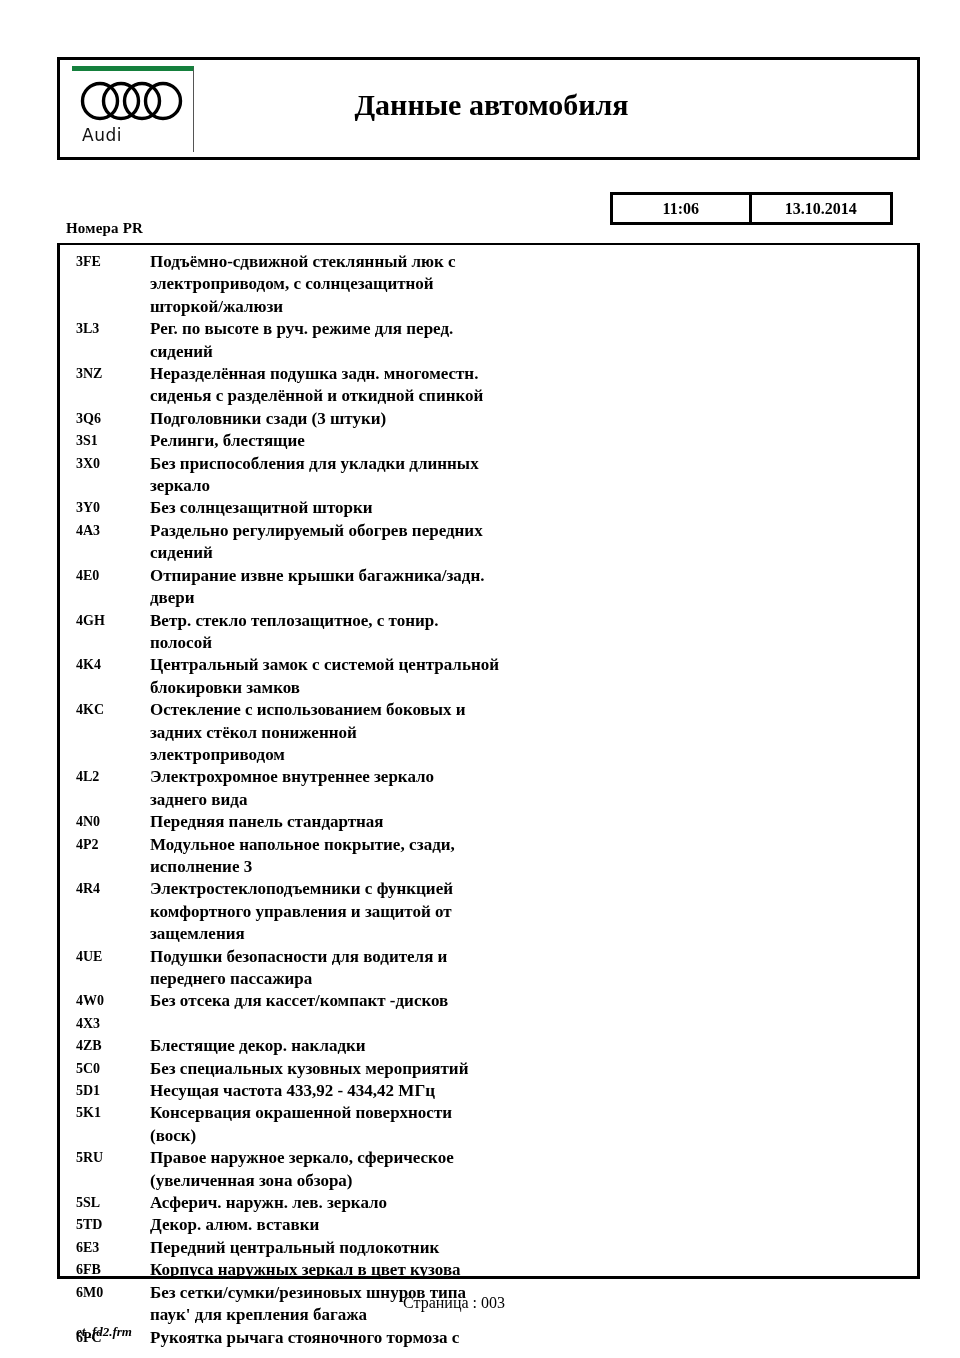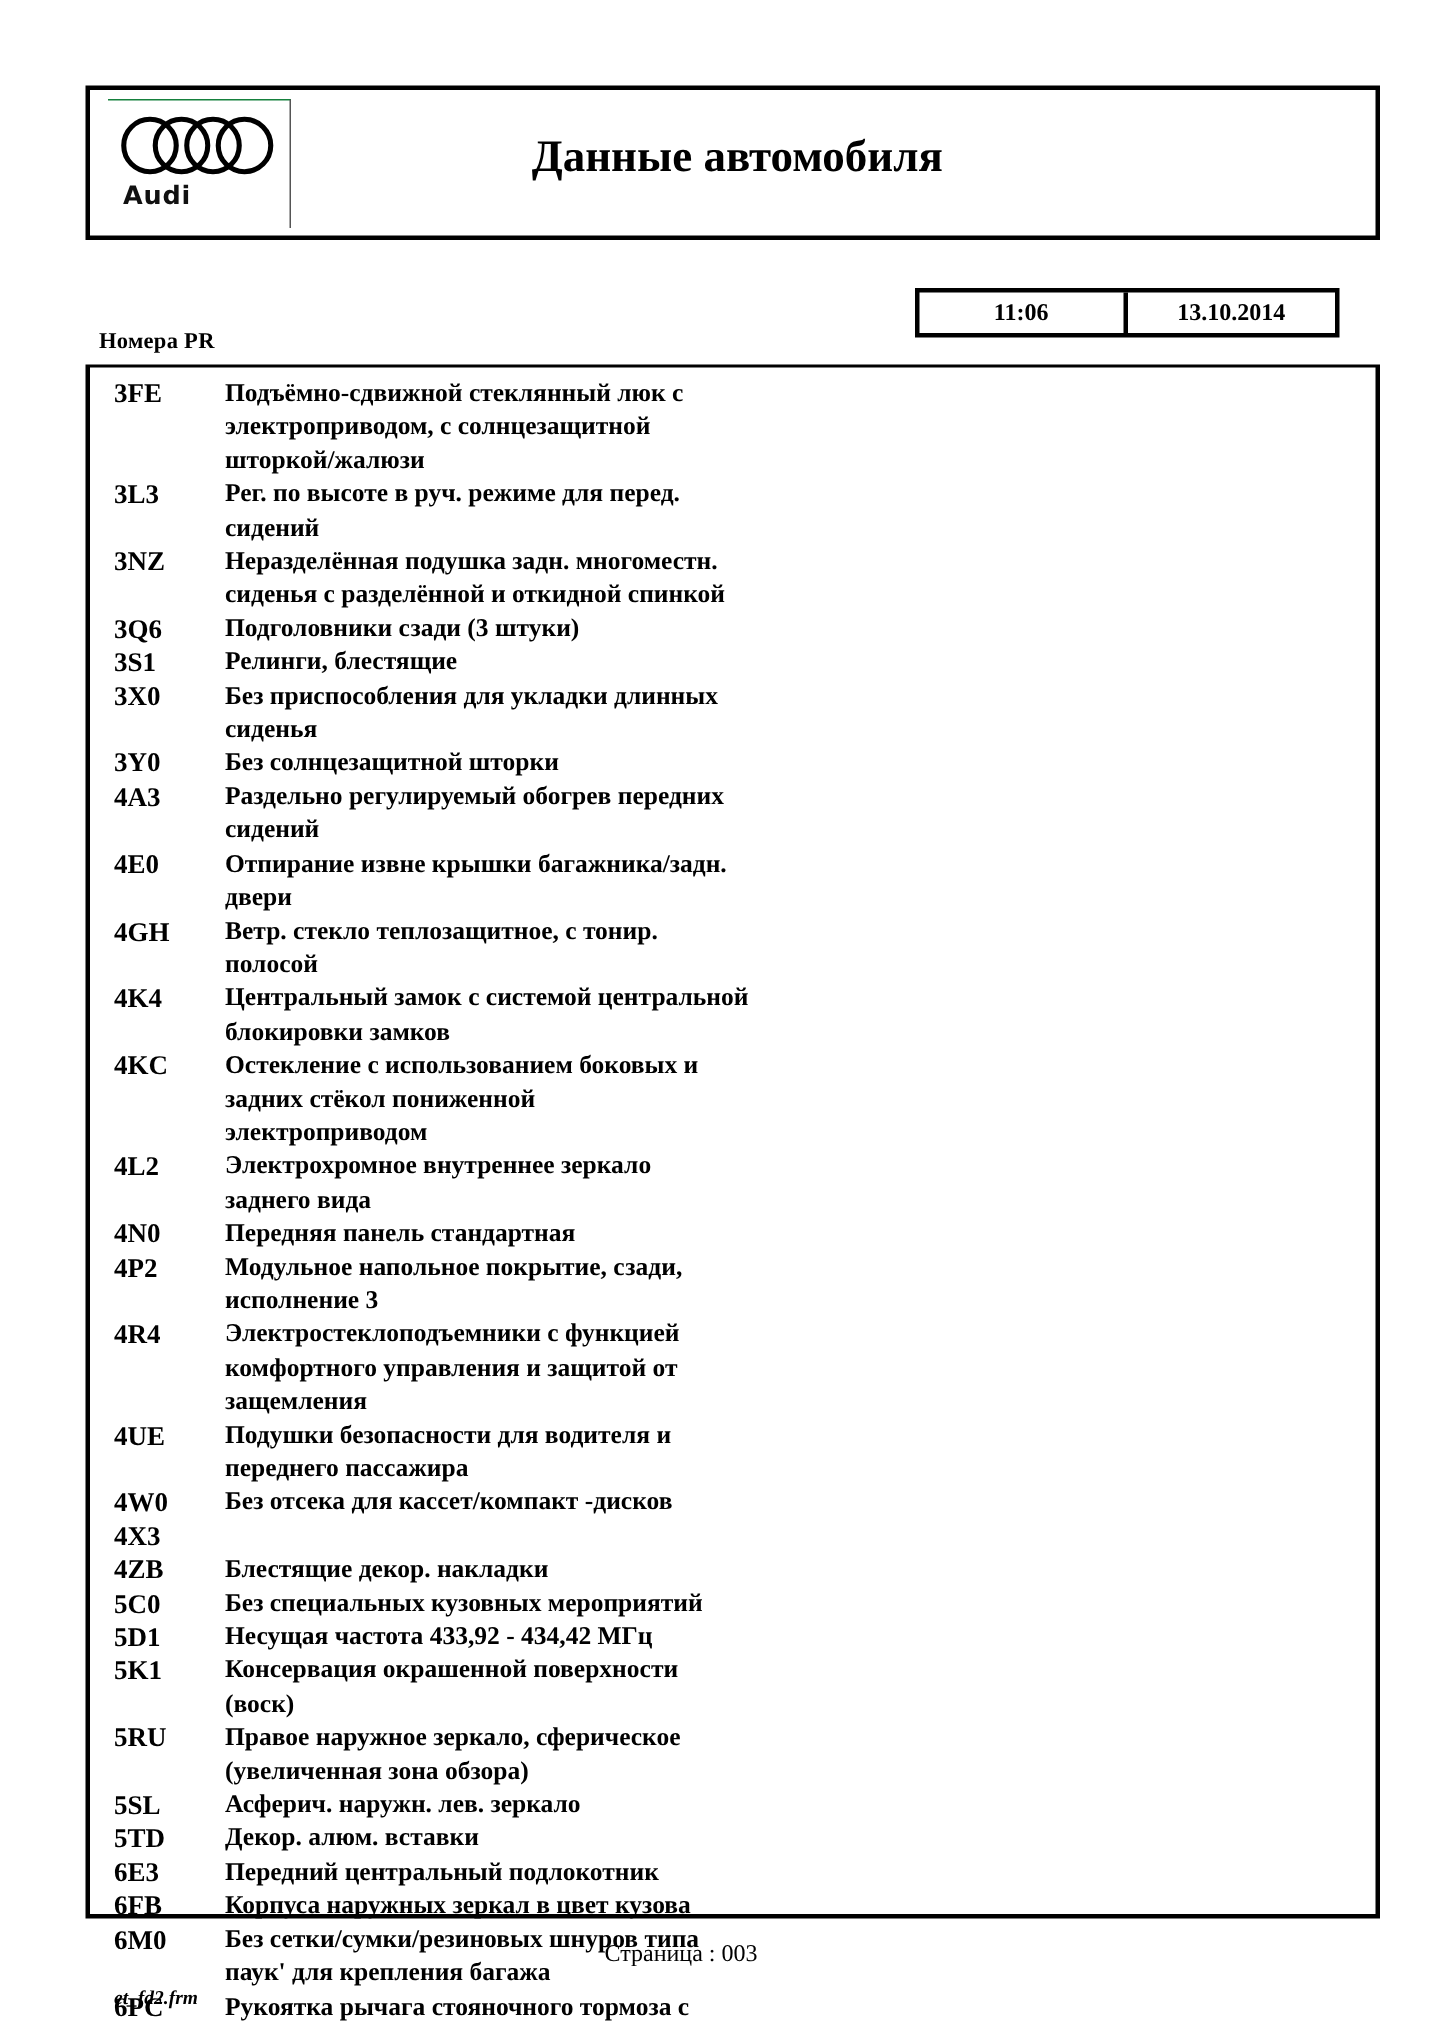--- a/index.html
+++ b/index.html
@@ -35,23 +35,22 @@
     box-sizing: border-box;
     background: #ffffff;
   }
   .logo-box {
     position: absolute;
     left: 12px;
     top: 6px;
     width: 122px;
     height: 86px;
     border-right: 1px solid #555555;
-    border-top: 1px solid #15803d;
-    box-sizing: border-box;
-    font-weight: bold;
+    border-top: 5px solid #15803d;
+    box-sizing: border-box;
   }
   .rings-wrap {
     position: absolute;
     left: 8px;
     top: 10px;
     width: 106px;
     height: 40px;
   }
   .audi-word {
     position: absolute;
@@ -123,21 +122,21 @@
   }
   .pr-row {
     display: flex;
     align-items: flex-start;
     padding: 0;
   }
   .pr-code {
     flex: 0 0 90px;
     padding-left: 16px;
     box-sizing: border-box;
-    font-size: 18px;
+    font-size: 14px;
     font-weight: bold;
     line-height: 22.4px;
     white-space: nowrap;
   }
   .pr-desc {
     flex: 1 1 auto;
     font-size: 17px;
     font-weight: bold;
     line-height: 22.4px;
     padding-right: 12px;
@@ -225,21 +224,21 @@
       <div class="pr-row">
         <div class="pr-code">3S1</div>
         <div class="pr-desc">
           <span class="ln">Релинги, блестящие</span>
         </div>
       </div>
       <div class="pr-row">
         <div class="pr-code">3X0</div>
         <div class="pr-desc">
           <span class="ln">Без приспособления для укладки длинных</span>
-          <span class="ln">сиденья</span>
+          <span class="ln">зеркало</span>
         </div>
       </div>
       <div class="pr-row">
         <div class="pr-code">3Y0</div>
         <div class="pr-desc">
           <span class="ln">Без солнцезащитной шторки</span>
         </div>
       </div>
       <div class="pr-row">
         <div class="pr-code">4A3</div>

